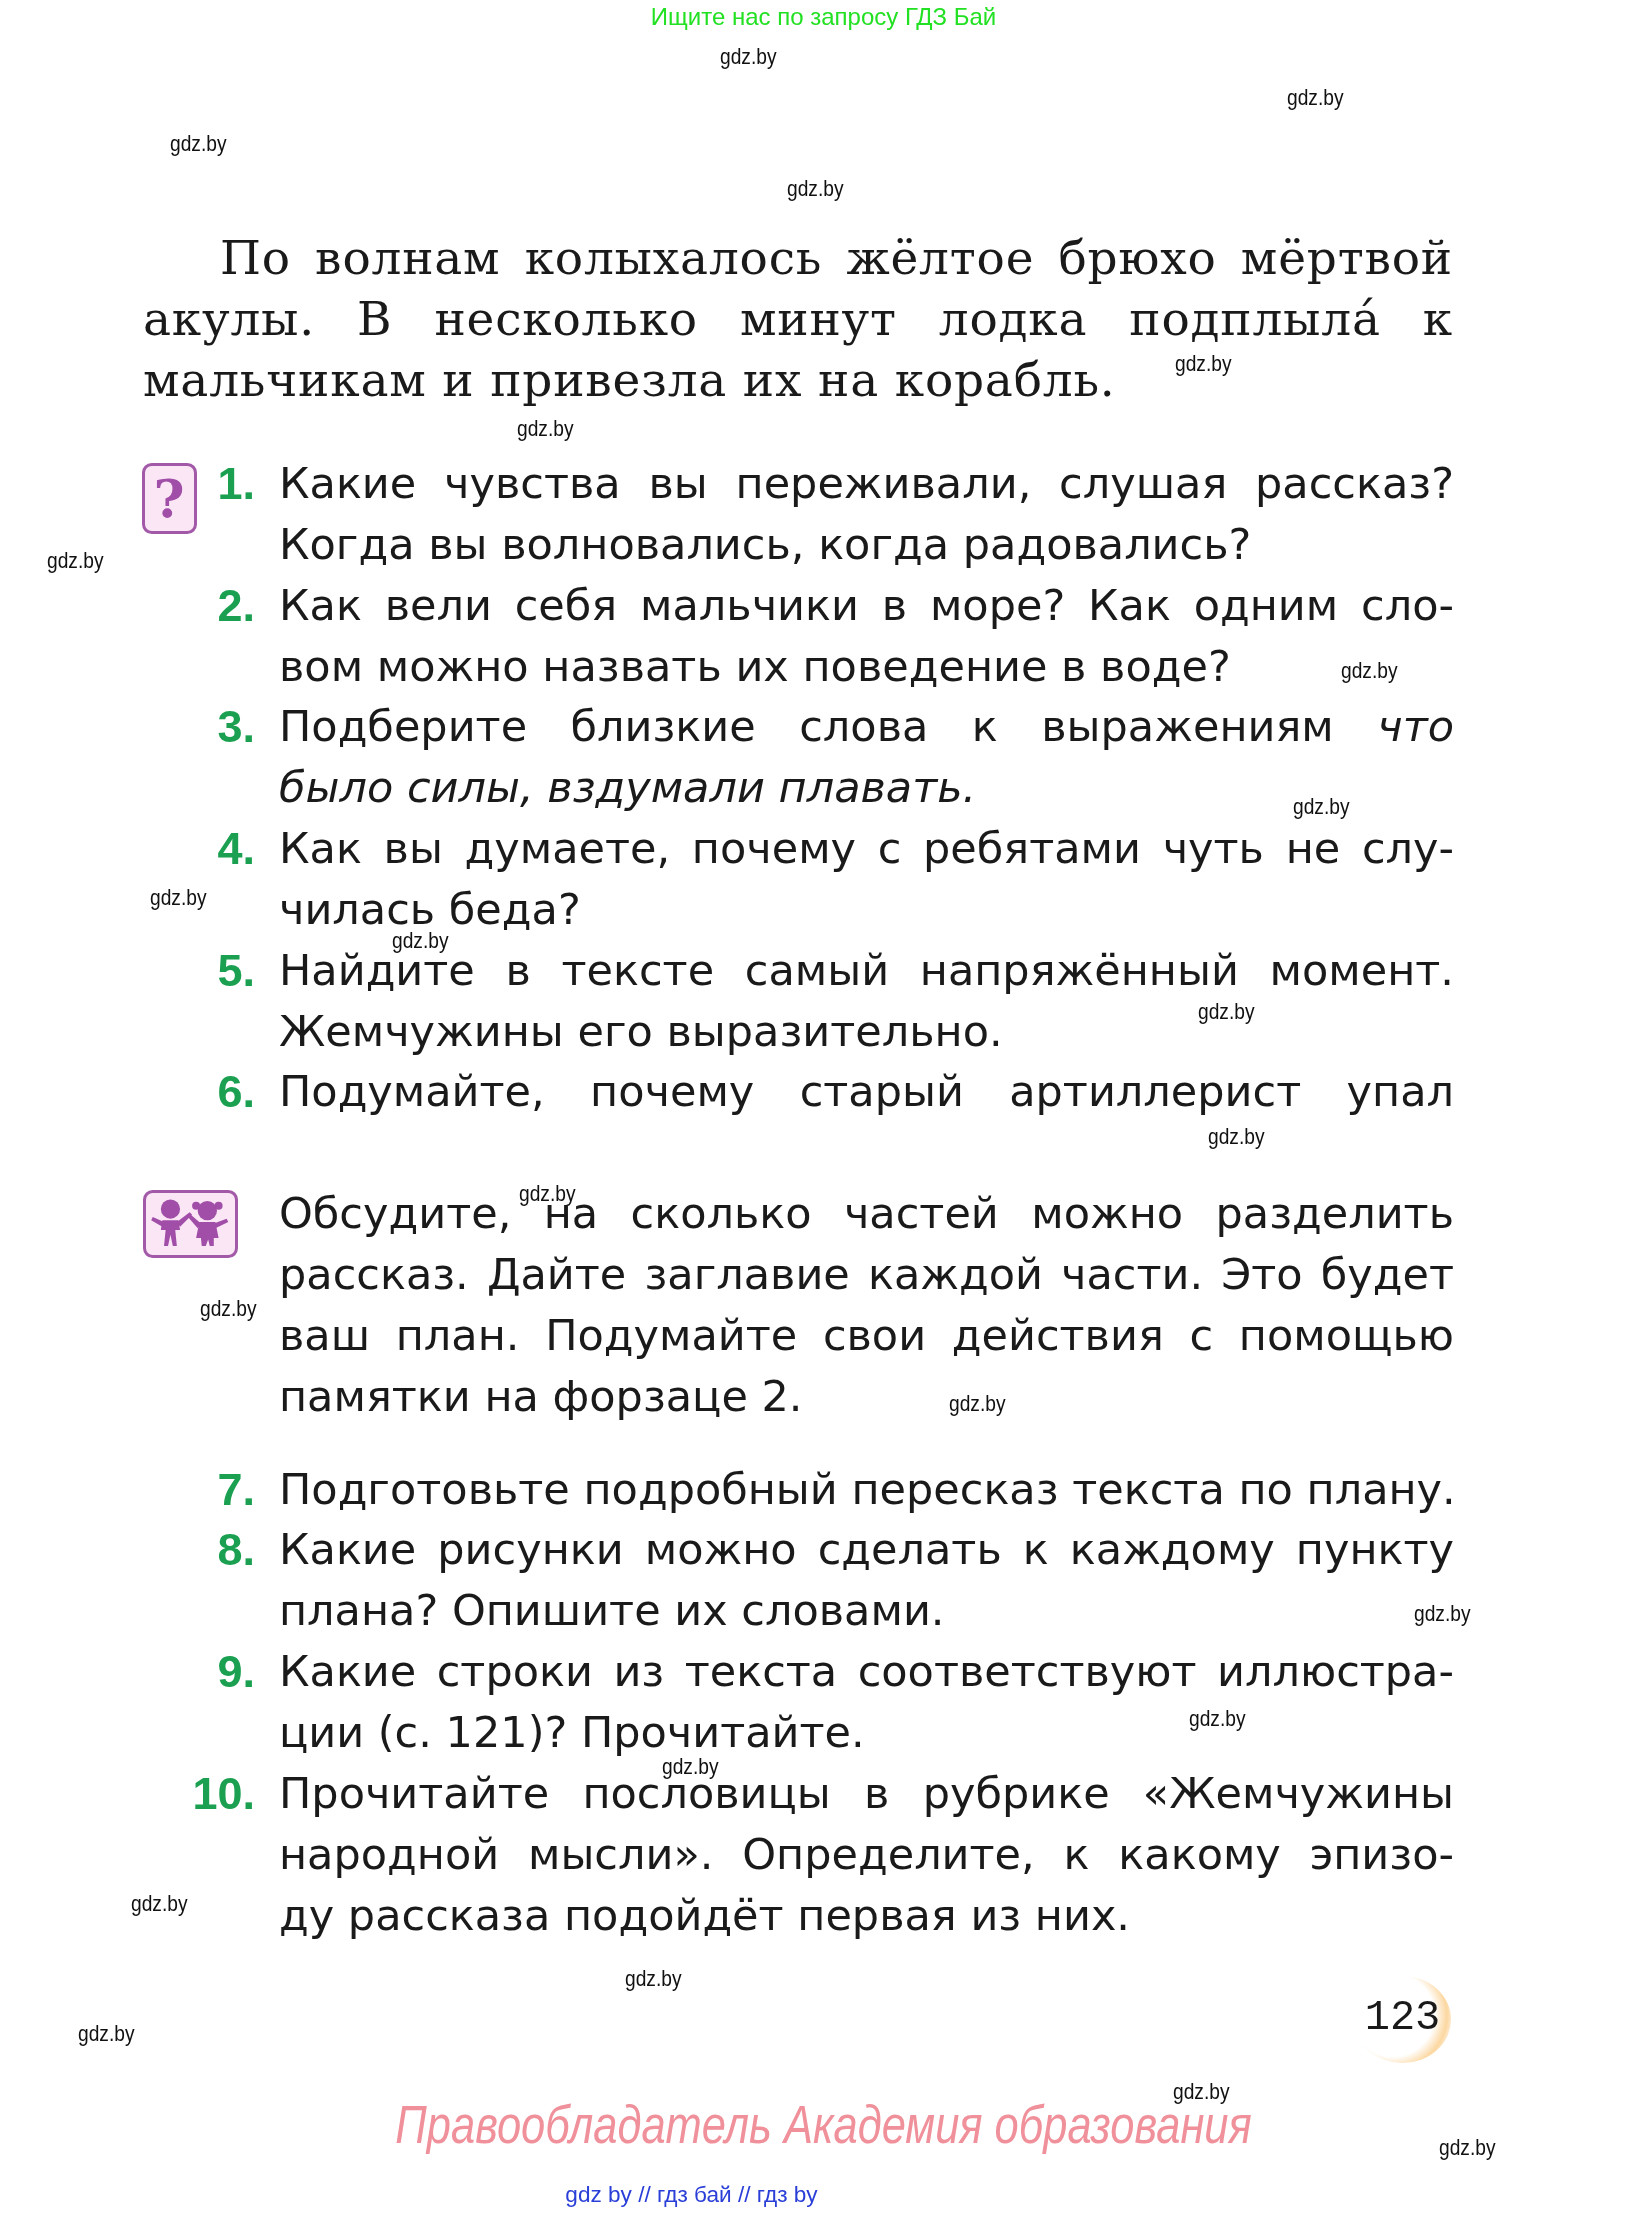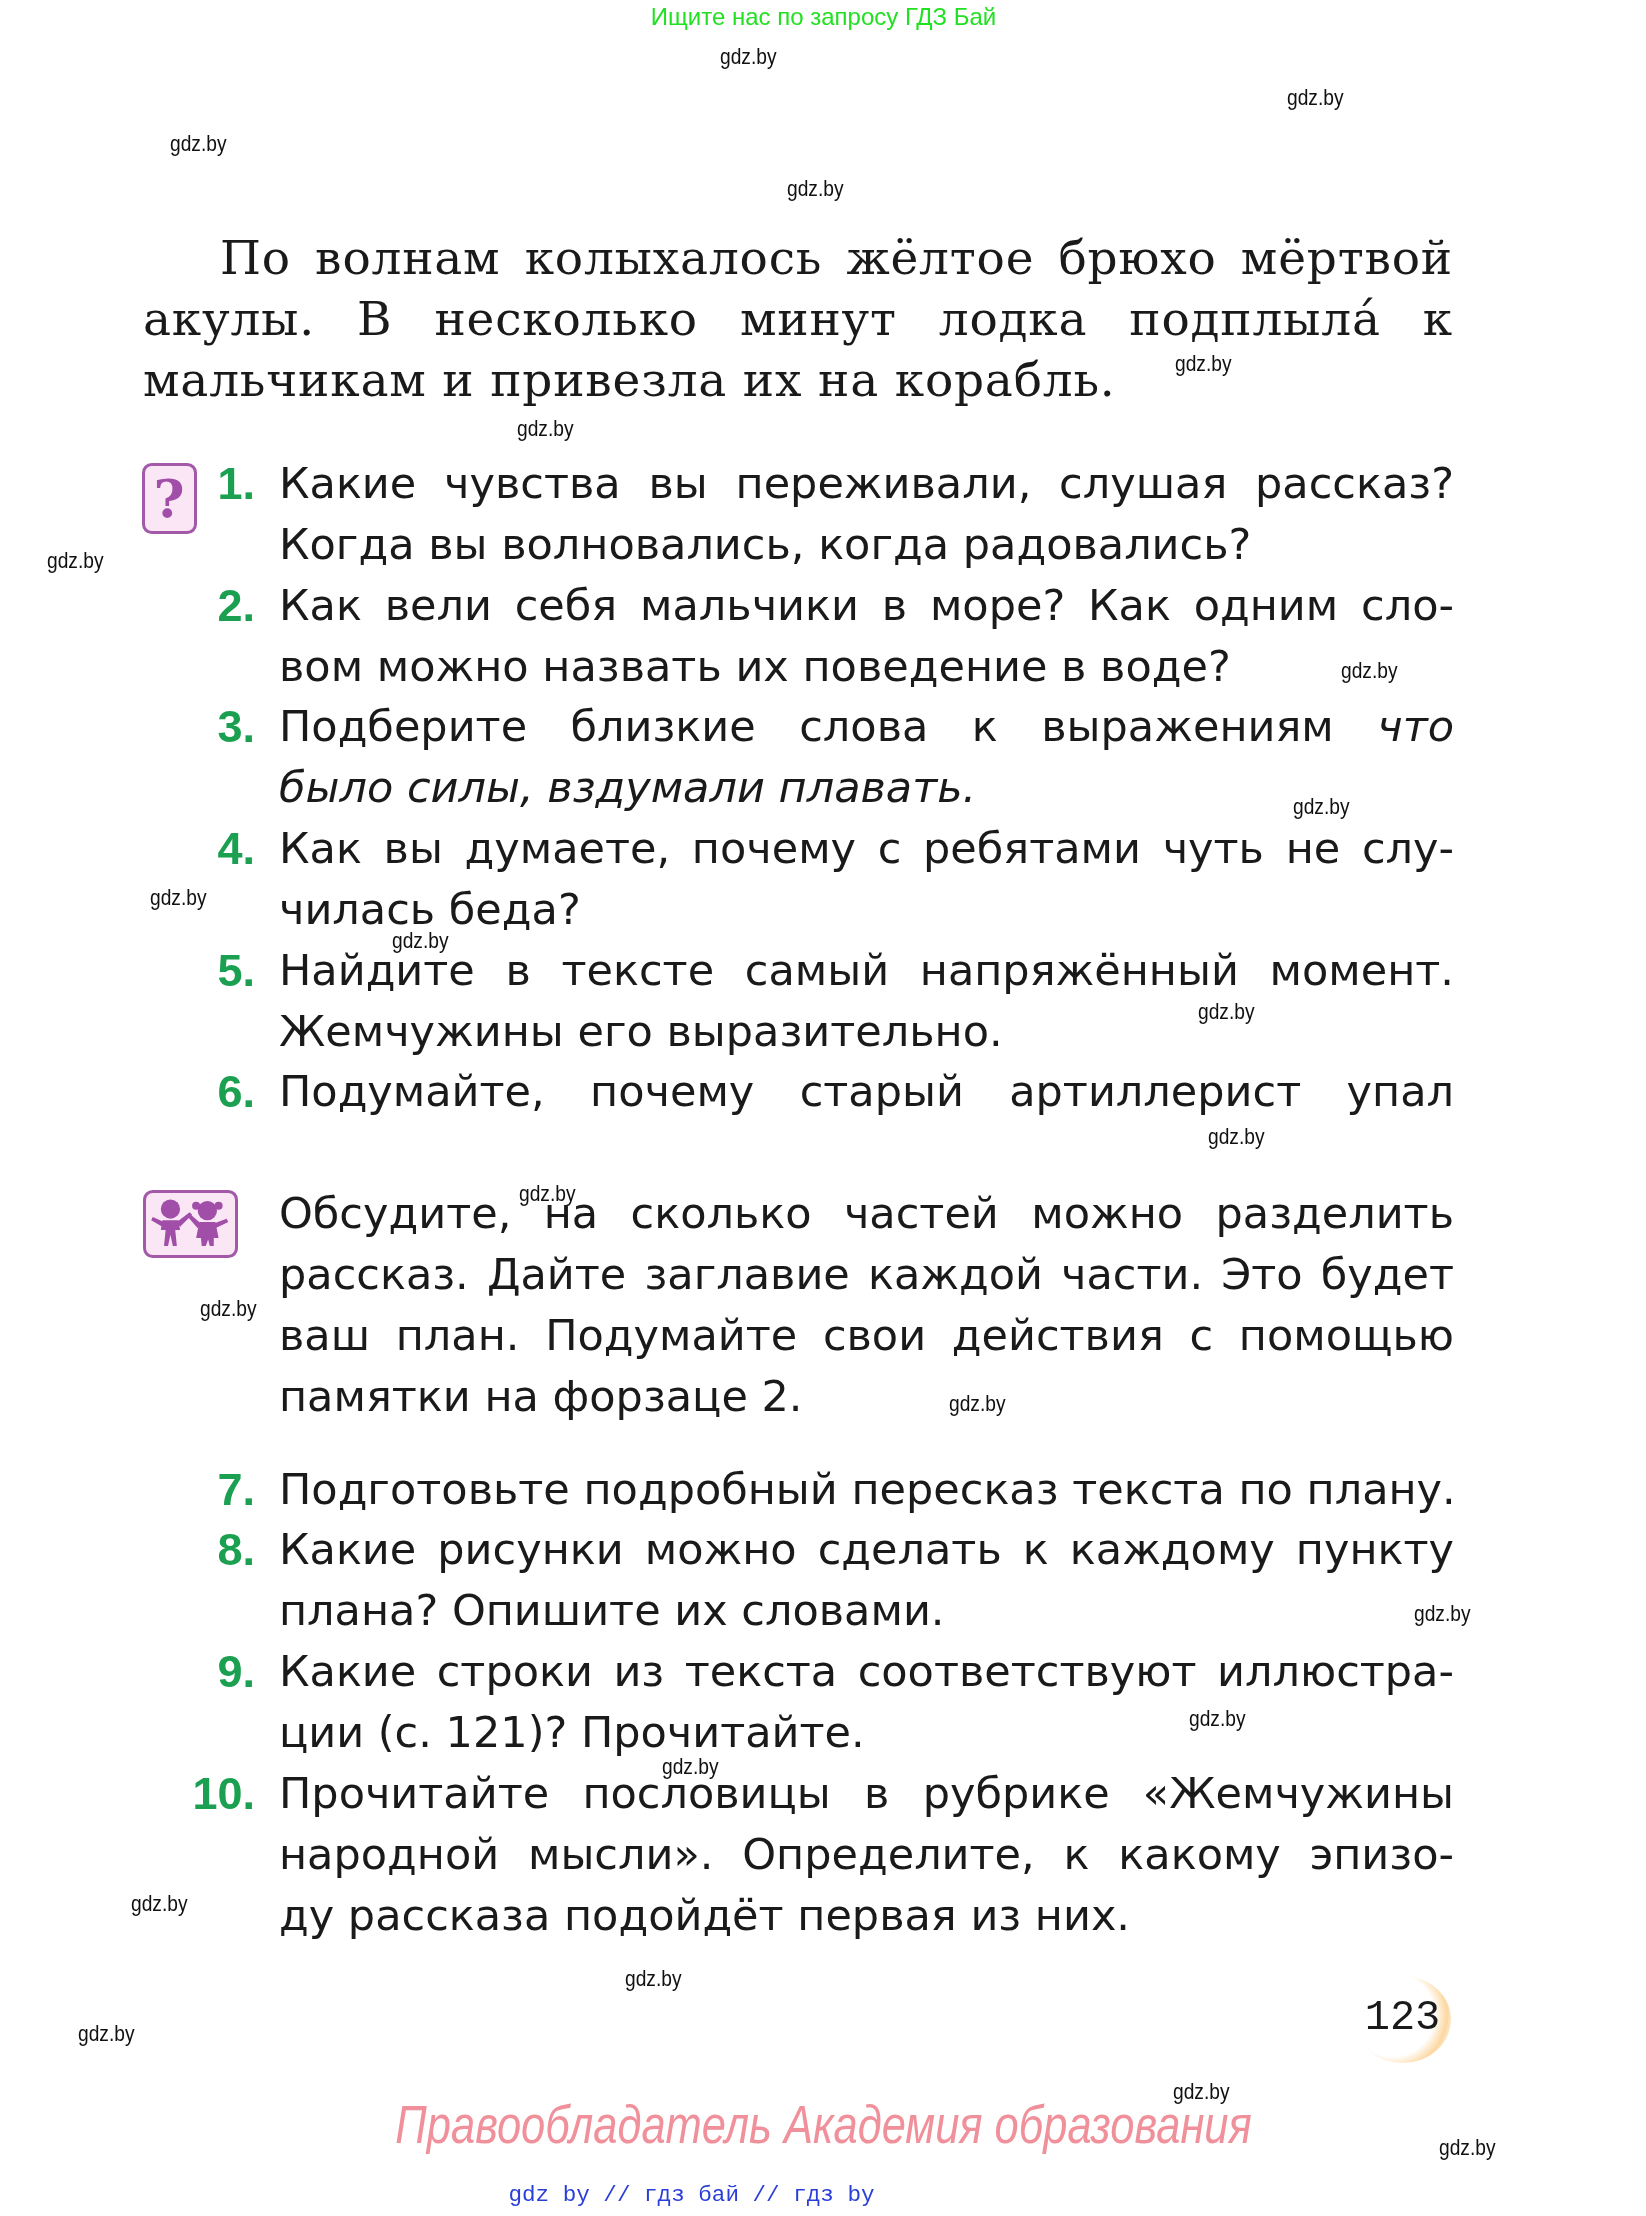--- a/index.html
+++ b/index.html
@@ -15,21 +15,21 @@
   .qtext .ln { display:block; white-space:nowrap; text-align-last:justify; text-align:justify; }
   .qtext .ln.last { text-align-last:left; }
   .it { font-style:italic; }
   .icon-q { position:absolute; left:142px; top:463px; width:55px; height:71px; border:3.2px solid #a25aa8; border-radius:9.7px; background:#fbe6f5; box-sizing:border-box; }
   .icon-q span { position:absolute; left:0; top:0; width:48px; height:64px; text-align:center; font-family:"DejaVu Serif", serif; font-weight:bold; font-size:53px; line-height:64px; color:#a14ea8; }
   .icon-kids { position:absolute; left:143px; top:1190px; width:95px; height:68px; border:3.2px solid #a25aa8; border-radius:9.7px; background:#fbe6f5; box-sizing:border-box; }
   .page-num-wrap { position:absolute; left:1346px; top:1973px; width:113px; height:90px; }
   .page-glow { position:absolute; left:8px; top:3.2px; width:97px; height:87px; border-radius:50%; background:radial-gradient(circle at 40% 45%, #ffffff 55%, #fcd7a0 72%, rgba(255,255,255,0) 85%); }
   .page-num { position:absolute; left:0; top:21px; width:113px; text-align:center; font-family:Liberation Mono, monospace; font-size:42px; color:#1a1a1a; }
   .copyright { position:absolute; top:2094px; left:0; width:1647px; text-align:center; font-family:"Liberation Sans", sans-serif; font-style:italic; font-size:53px; color:#f0909a; transform:scaleX(0.82); transform-origin:center top; }
-  .bottom-links { position:absolute; top:2182px; left:0; width:1383px; text-align:center; font-family:Liberation Mono, monospace; font-size:22.6px; color:#2a3ed8; }
+  .bottom-links { position:absolute; top:2182px; left:0; width:1383px; text-align:center; font-family:Liberation Sans, sans-serif; font-size:22.6px; color:#2a3ed8; }
 </style>
 </head>
 <body>
 
 <div class="top-banner">Ищите нас по запросу ГДЗ Бай</div>
 
 <div id="wm-layer">
     <div class="wm" style="left: 720px; top: 44px;">gdz.by</div>
     <div class="wm" style="left: 1287px; top: 85px;">gdz.by</div>
     <div class="wm" style="left: 170px; top: 131px;">gdz.by</div>

